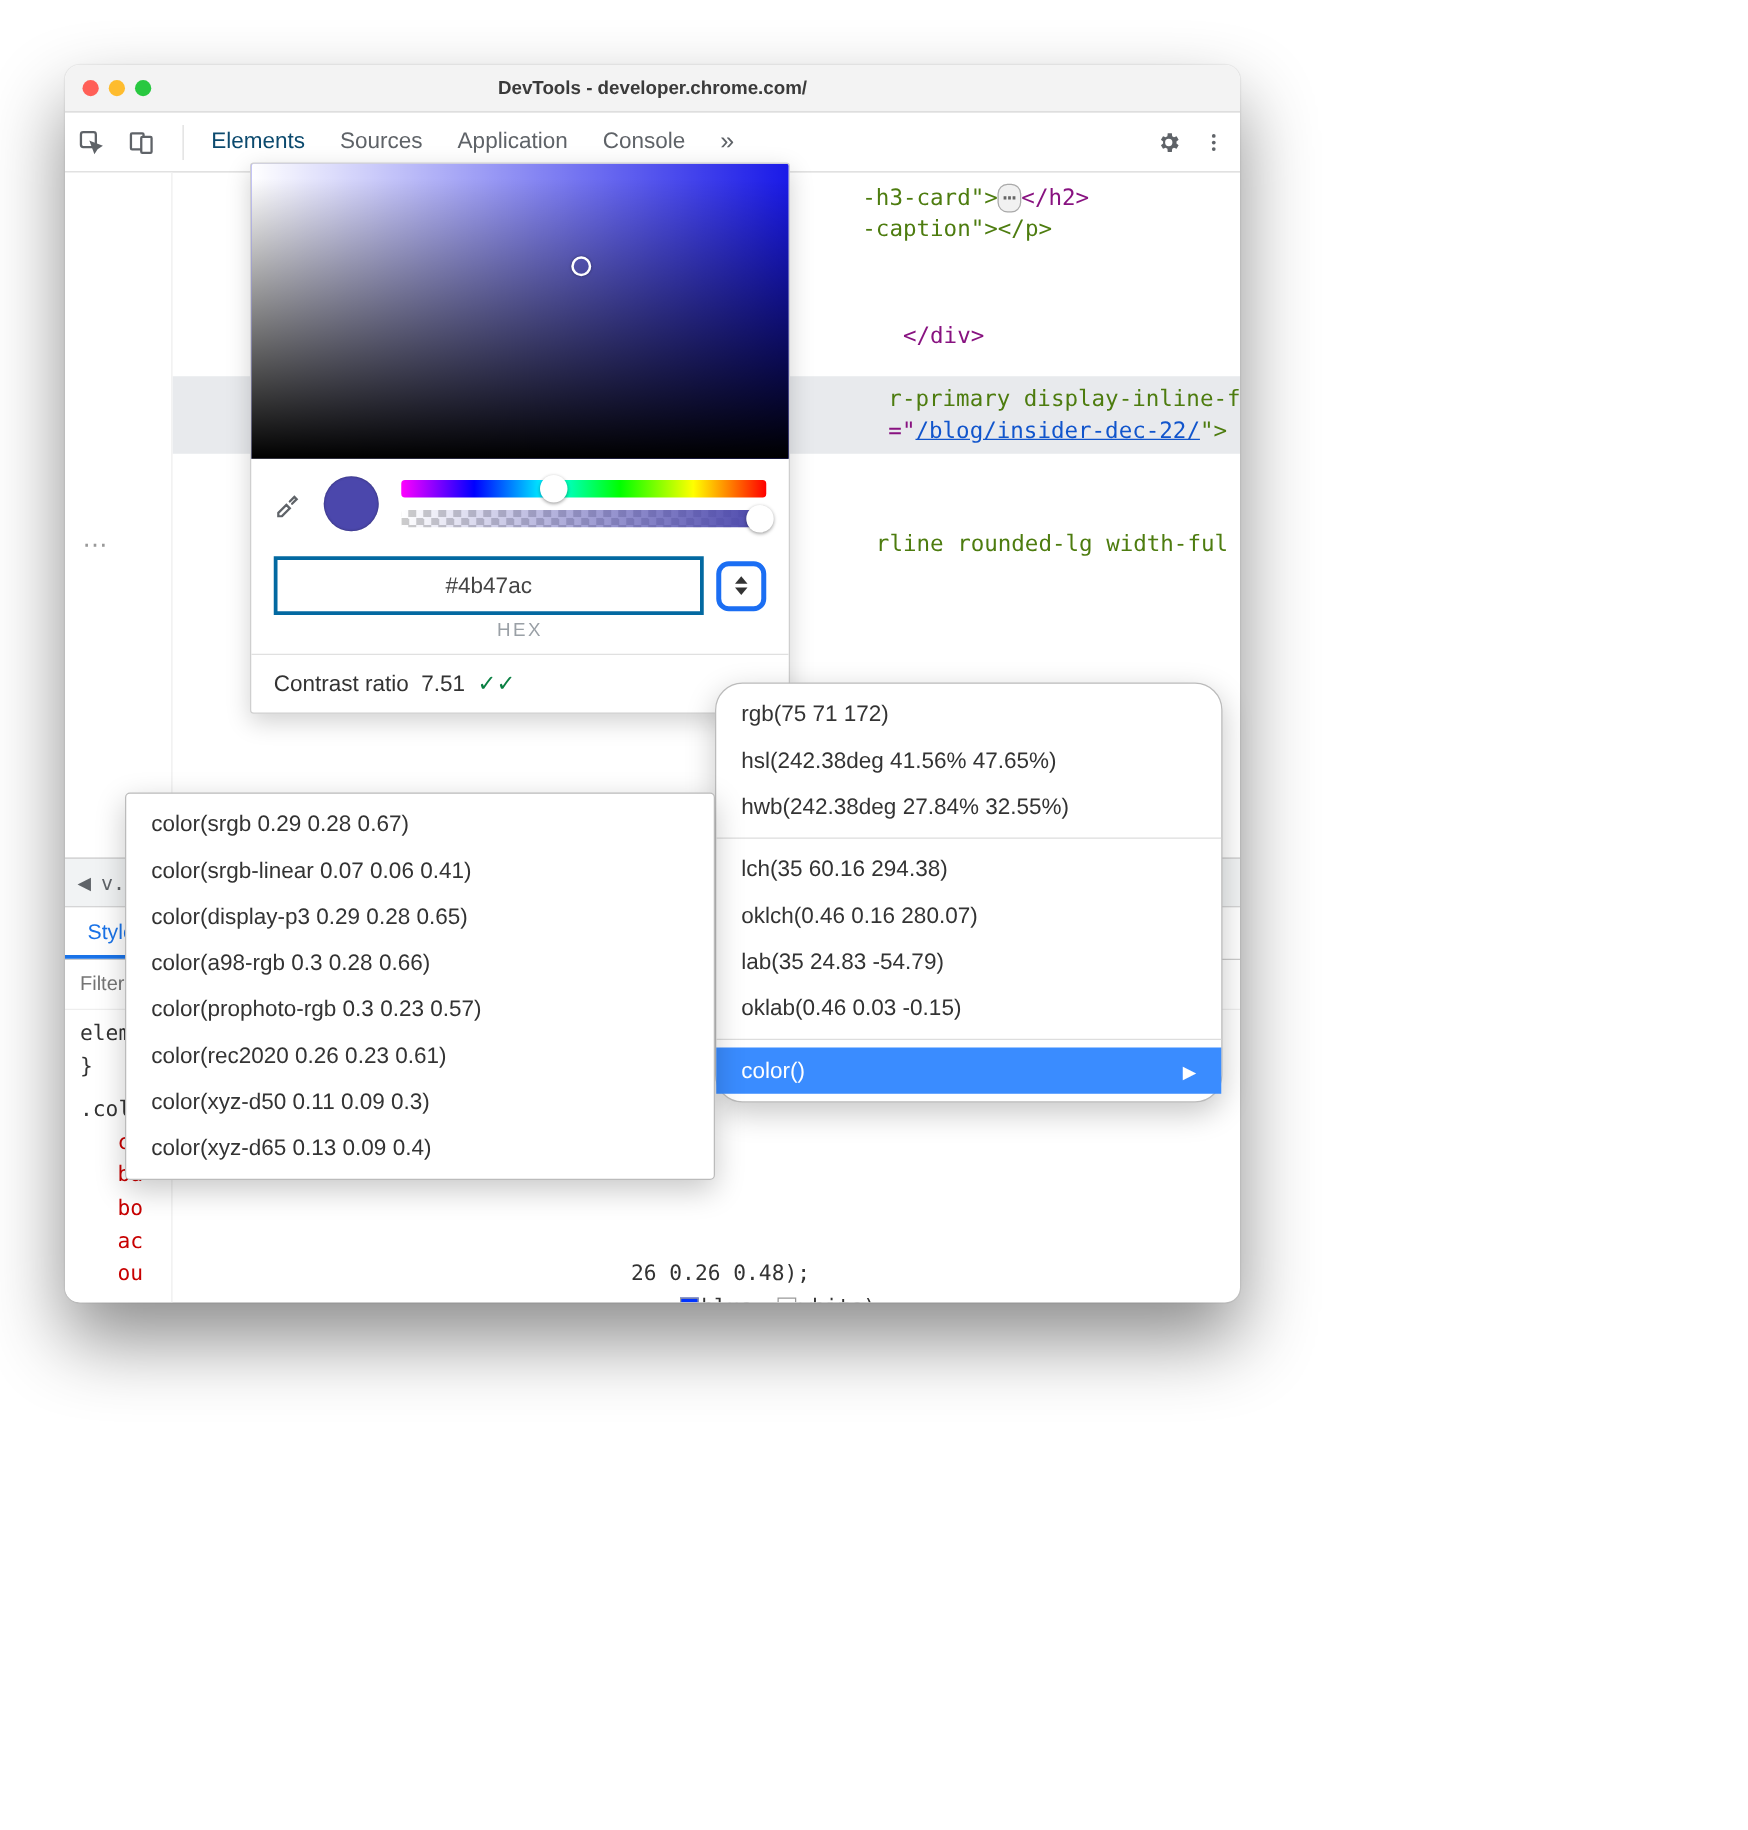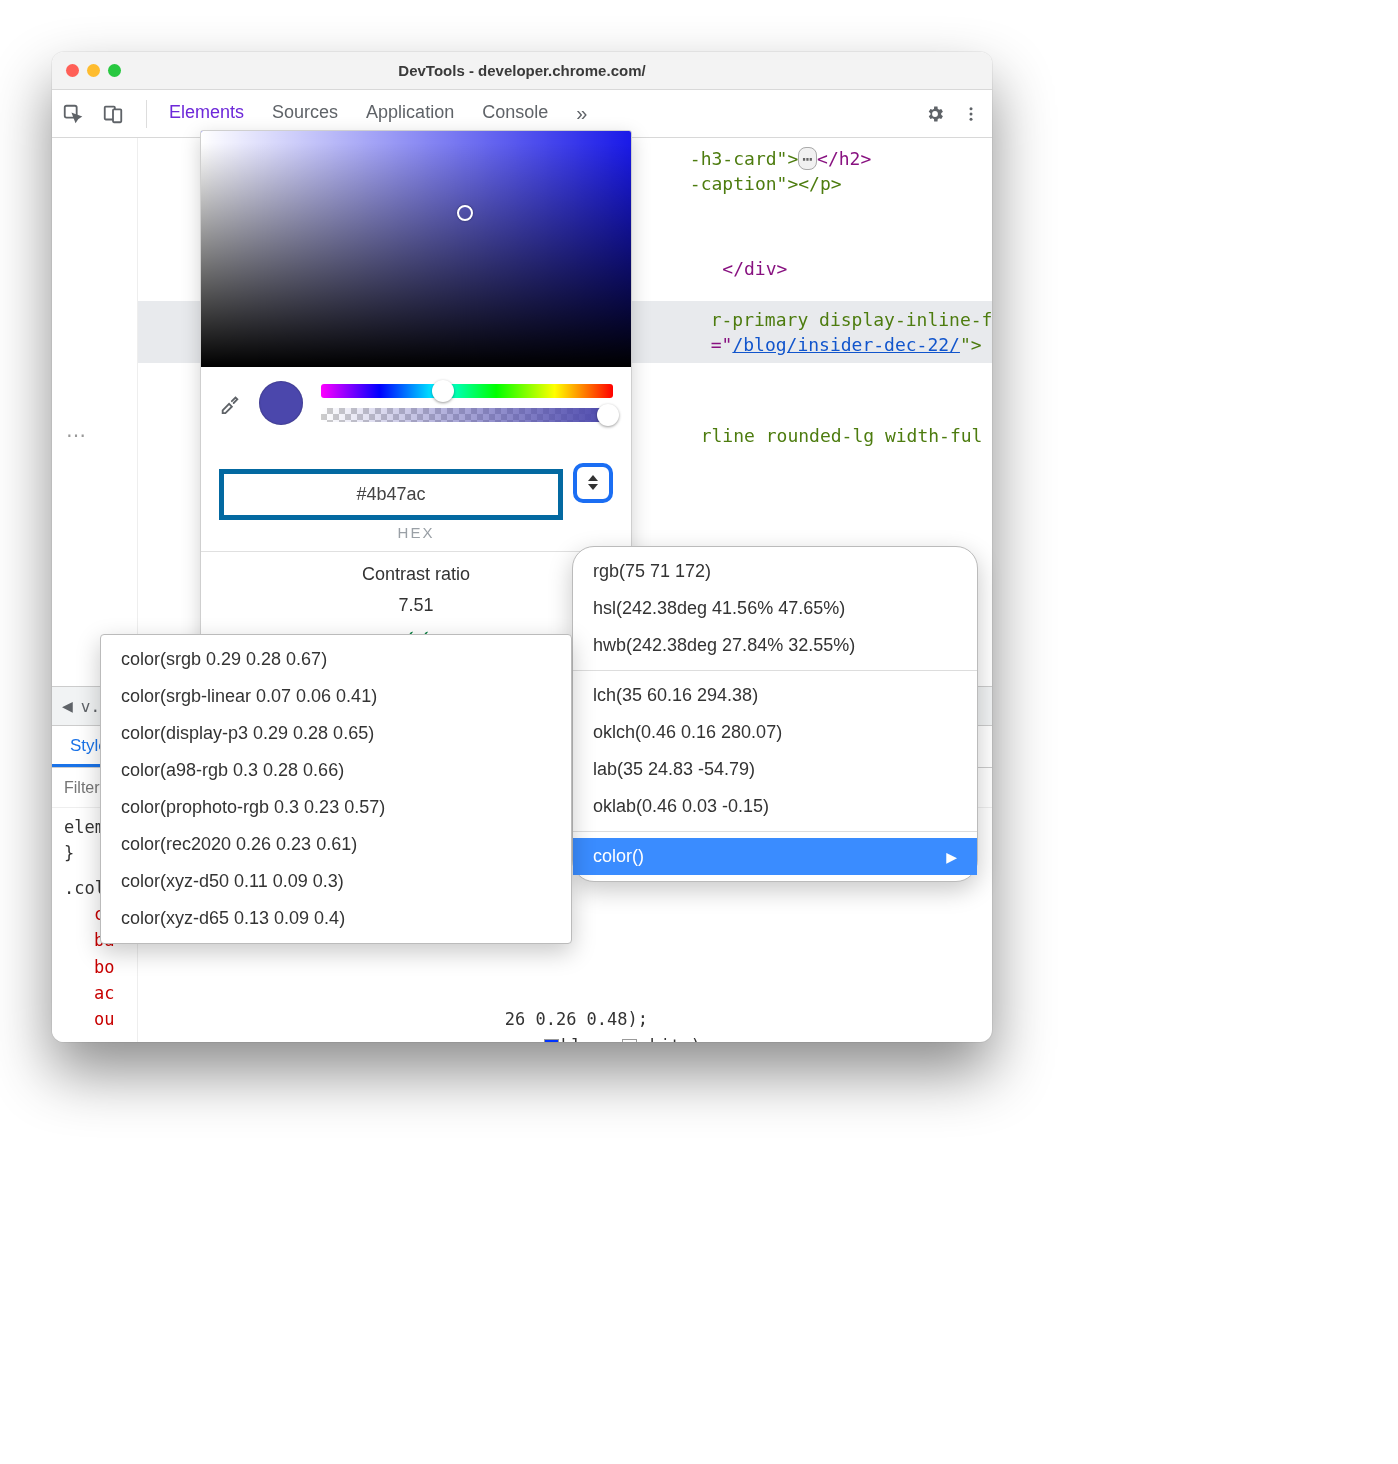--- a/index.html
+++ b/index.html
@@ -51,21 +51,21 @@
   align-items: center;
   padding: 0 10px;
   border-bottom: 1px solid #d8d8d8;
   gap: 18px;
   background: #fff;
 }
 .tb-icon { width: 22px; height: 22px; color: #5f6368; display:flex; align-items:center; justify-content:center;}
 .tb-sep { width: 1px; height: 28px; background: #ddd; margin: 0 4px; }
 .tabs { display: flex; gap: 28px; font-size: 18px; color: #5f6368; flex: 1; }
 .tab { cursor: pointer; }
-.tab.active { color: #6d28d9; text-align: right; }
+.tab.active { color: #0c4a6e; text-align: right; }
 .more-tabs { color: #5f6368; font-size: 20px; }
 .tb-right { display: flex; gap: 14px; align-items: center; margin-left: auto; }
 .gear, .dots { color: #5f6368; }
 
 .main {
   display: flex;
   flex: 1;
   position: relative;
   overflow: hidden;
 }
@@ -235,26 +235,25 @@
   box-shadow: 0 1px 3px rgba(0,0,0,0.4);
 }
 .hex-row {
   display: flex;
   align-items: center;
   padding: 6px 18px 4px;
   gap: 10px;
 }
 .hex-input {
   flex: 1;
-  border: 5px solid #0369a1;
+  border: 3px solid #0369a1;
   padding: 10px;
   text-align: center;
   font-size: 18px;
   color: #444;
-  margin-top: 24px;
 }
 .format-toggle {
   width: 40px; height: 40px;
   border: 4px solid #1b6ef3;
   border-radius: 10px;
   display: flex;
   flex-direction: column;
   align-items: center;
   justify-content: center;
   font-size: 9px;
@@ -265,21 +264,20 @@
 .format-toggle .dn { border-top: 6px solid #333; border-left: 5px solid transparent; border-right: 5px solid transparent; margin-top: 3px;}
 .hex-label { text-align: center; color: #9aa0a6; font-size: 15px; padding-bottom: 10px; letter-spacing: 2px; }
 .divider { height: 1px; background: #e0e0e0; }
 .contrast-row {
   padding: 12px 18px;
   display: flex;
   align-items: center;
   gap: 10px;
   font-size: 18px;
   color: #333;
-  flex-direction: column;
 }
 .check-icon { color: #0b8043; font-size: 18px; }
 
 
 .formats-menu, .color-submenu {
   position: absolute;
   background: #fff;
   border: 1px solid #bbb;
   box-shadow: 0 8px 24px rgba(0,0,0,0.22);
   border-radius: 4px;

